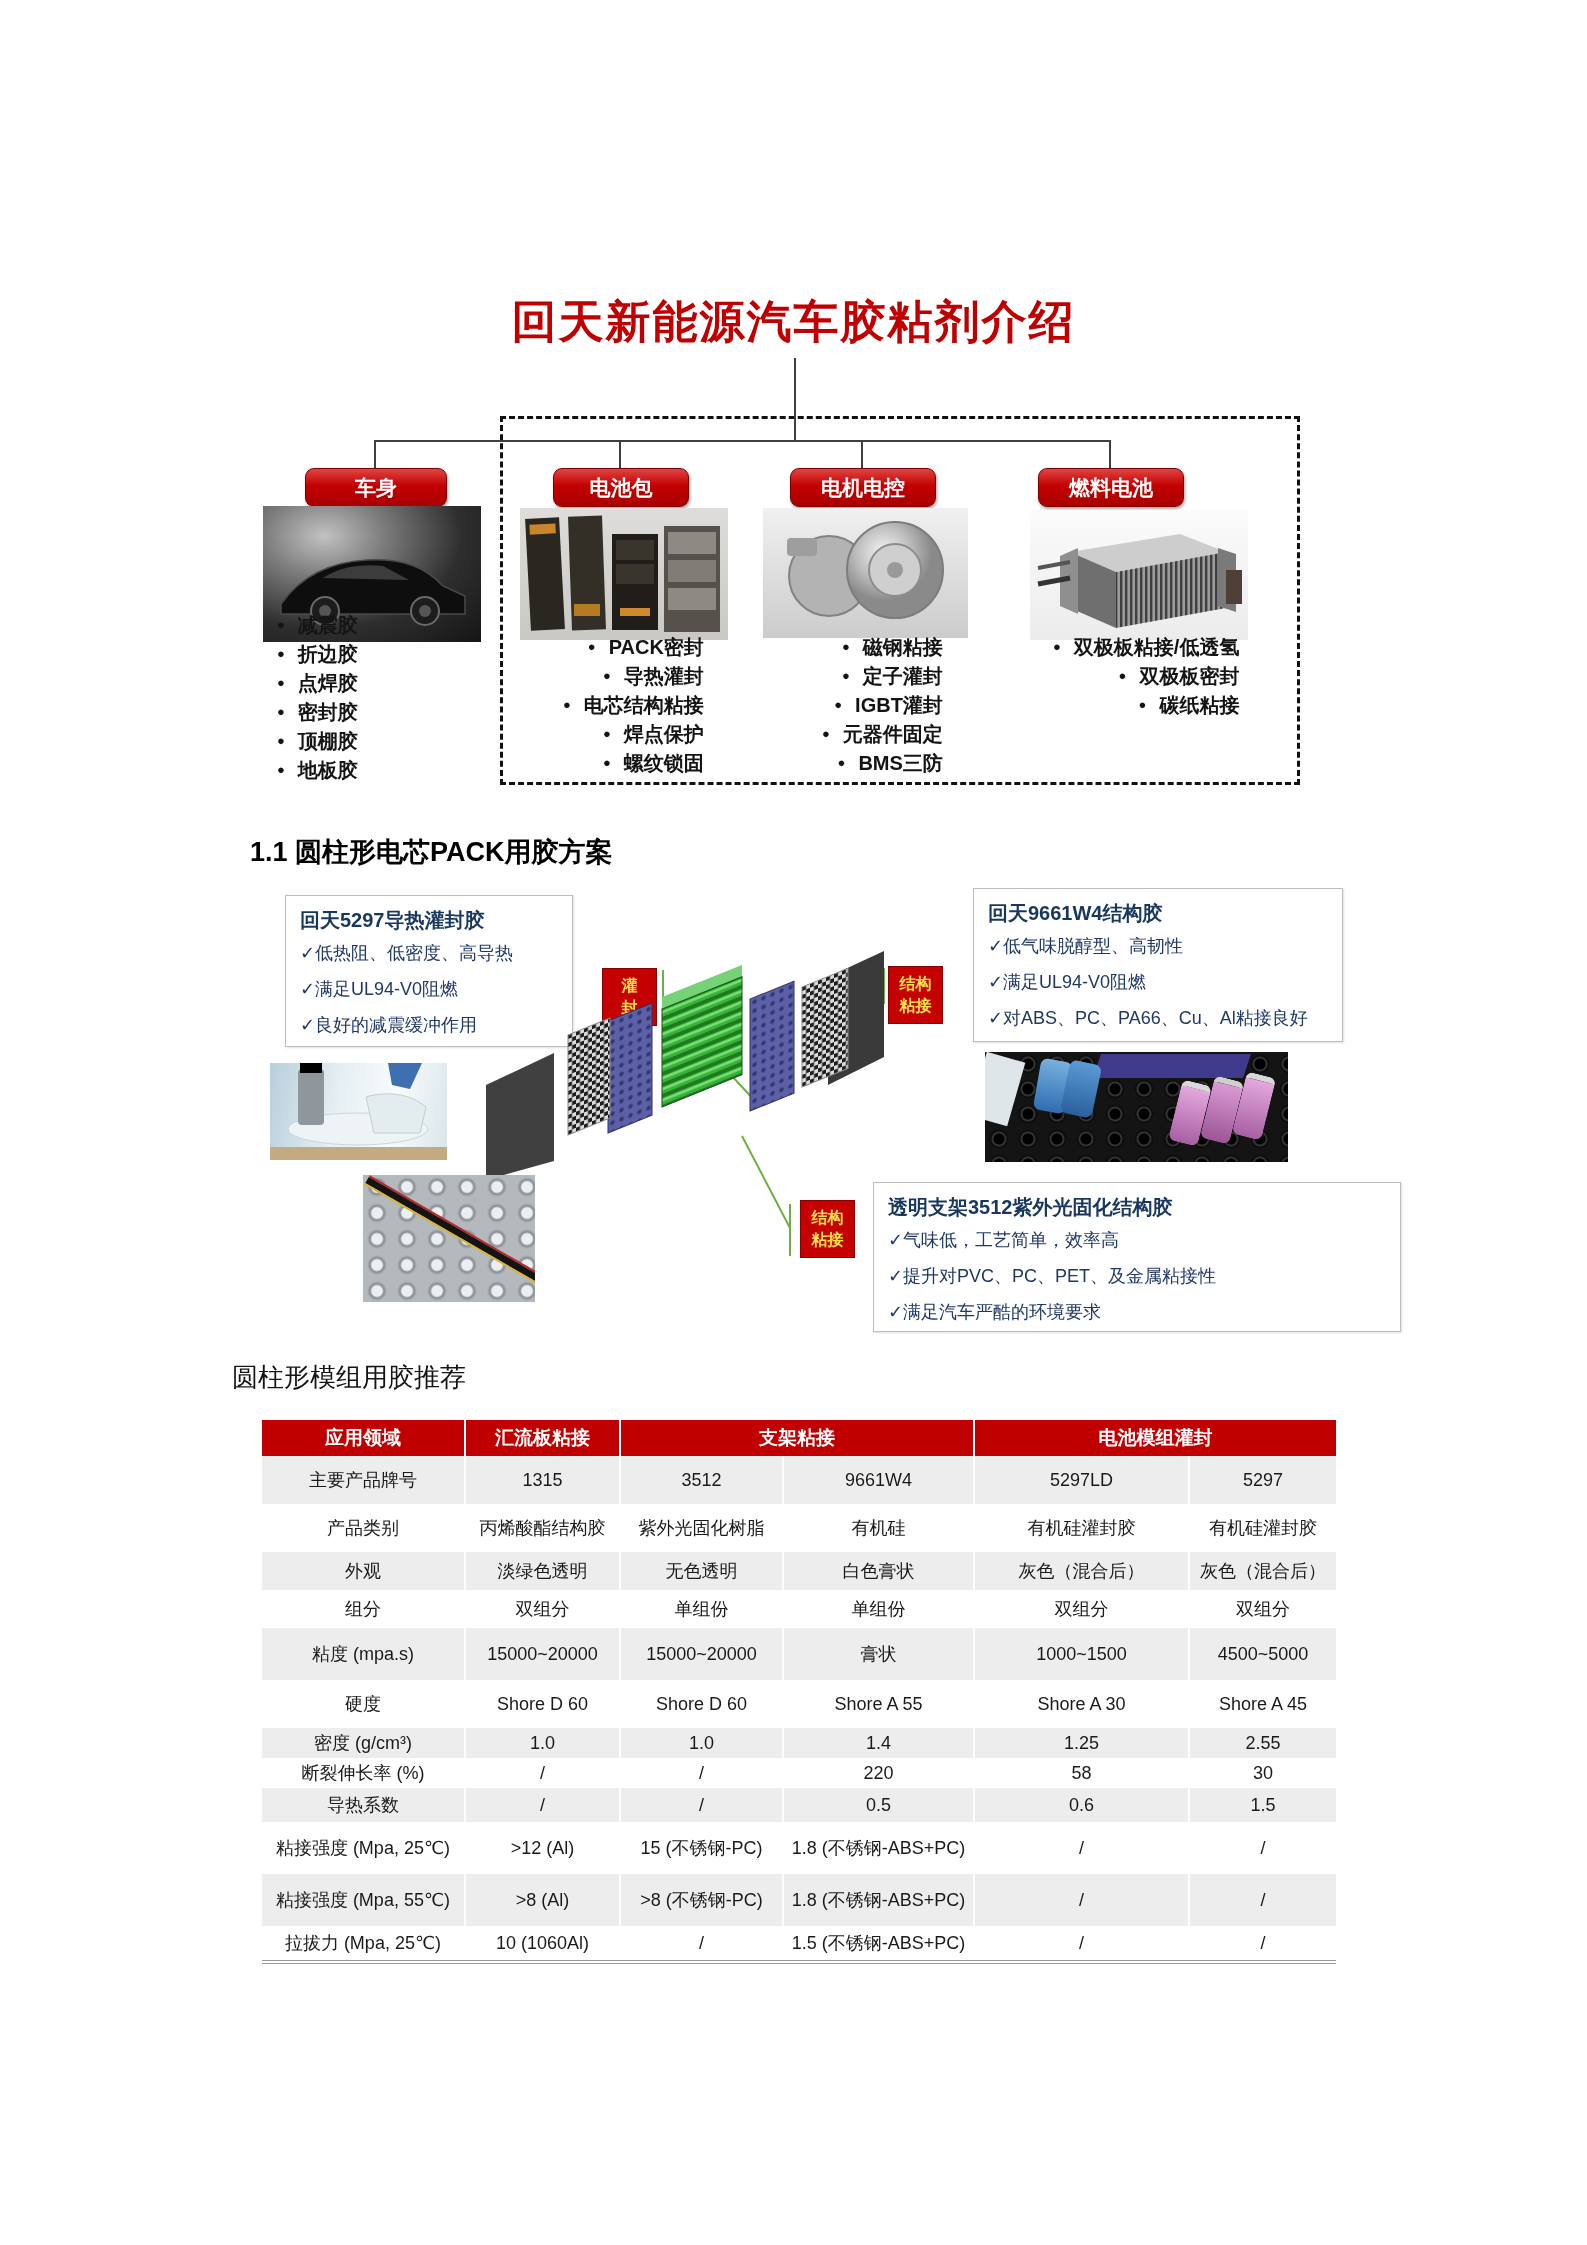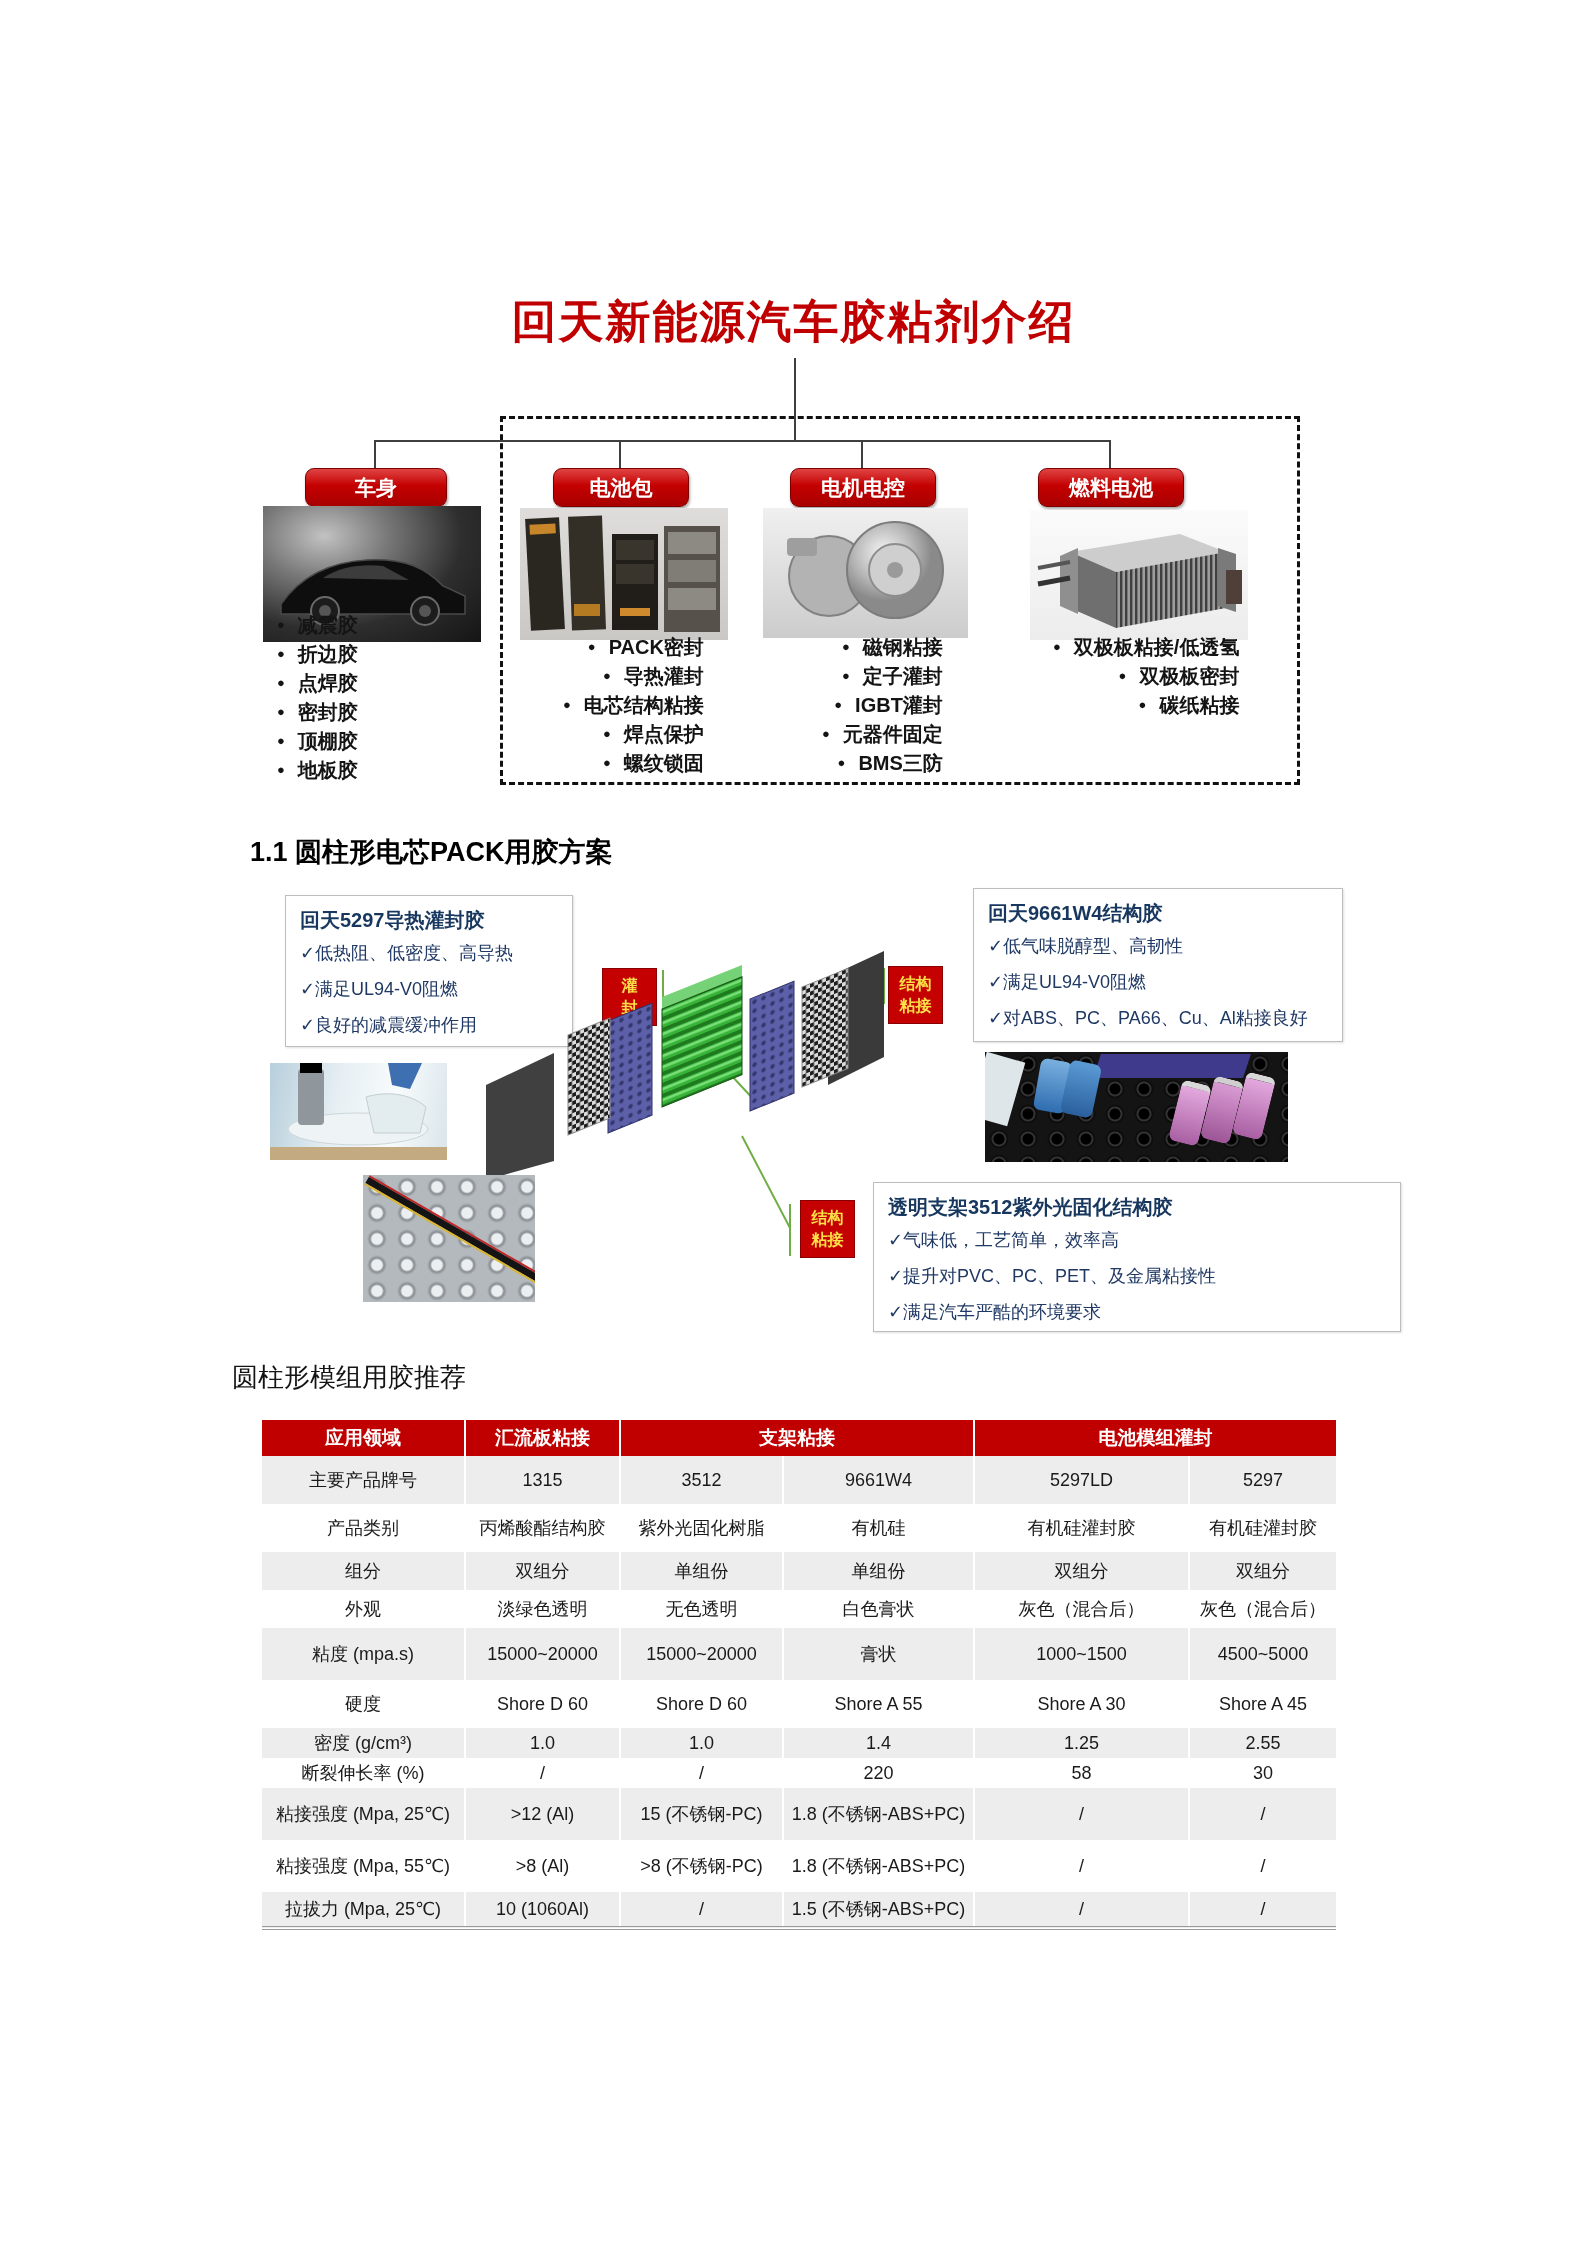--- a/index.html
+++ b/index.html
@@ -341,34 +341,34 @@
       </tr>
       <tr class="h40">
         <td>产品类别</td>
         <td>丙烯酸酯结构胶</td>
         <td>紫外光固化树脂</td>
         <td>有机硅</td>
         <td>有机硅灌封胶</td>
         <td>有机硅灌封胶</td>
       </tr>
       <tr class="h38">
+        <td>外观</td>
+        <td>淡绿色透明</td>
+        <td>无色透明</td>
+        <td>白色膏状</td>
+        <td>灰色（混合后）</td>
+        <td>灰色（混合后）</td>
+      </tr>
+      <tr class="h38">
         <td>组分</td>
         <td>双组分</td>
         <td>单组份</td>
         <td>单组份</td>
         <td>双组分</td>
         <td>双组分</td>
-      </tr>
-      <tr class="h38">
-        <td>外观</td>
-        <td>淡绿色透明</td>
-        <td>无色透明</td>
-        <td>白色膏状</td>
-        <td>灰色（混合后）</td>
-        <td>灰色（混合后）</td>
       </tr>
       <tr class="h52">
         <td>粘度 (mpa.s)</td>
         <td>15000~20000</td>
         <td>15000~20000</td>
         <td>膏状</td>
         <td>1000~1500</td>
         <td>4500~5000</td>
       </tr>
       <tr class="h40">
@@ -388,20 +388,28 @@
         <td>2.55</td>
       </tr>
       <tr class="h30">
         <td>断裂伸长率 (%)</td>
         <td>/</td>
         <td>/</td>
         <td>220</td>
         <td>58</td>
         <td>30</td>
       </tr>
+      <tr class="h34">
+        <td>导热系数</td>
+        <td>/</td>
+        <td>/</td>
+        <td>0.5</td>
+        <td>0.6</td>
+        <td>1.5</td>
+      </tr>
       <tr class="h52">
         <td>粘接强度 (Mpa, 25℃)</td>
         <td>&gt;12 (Al)</td>
         <td>15 (不锈钢-PC)</td>
         <td>1.8 (不锈钢-ABS+PC)</td>
         <td>/</td>
         <td>/</td>
       </tr>
       <tr class="h52">
         <td>粘接强度 (Mpa, 55℃)</td>

